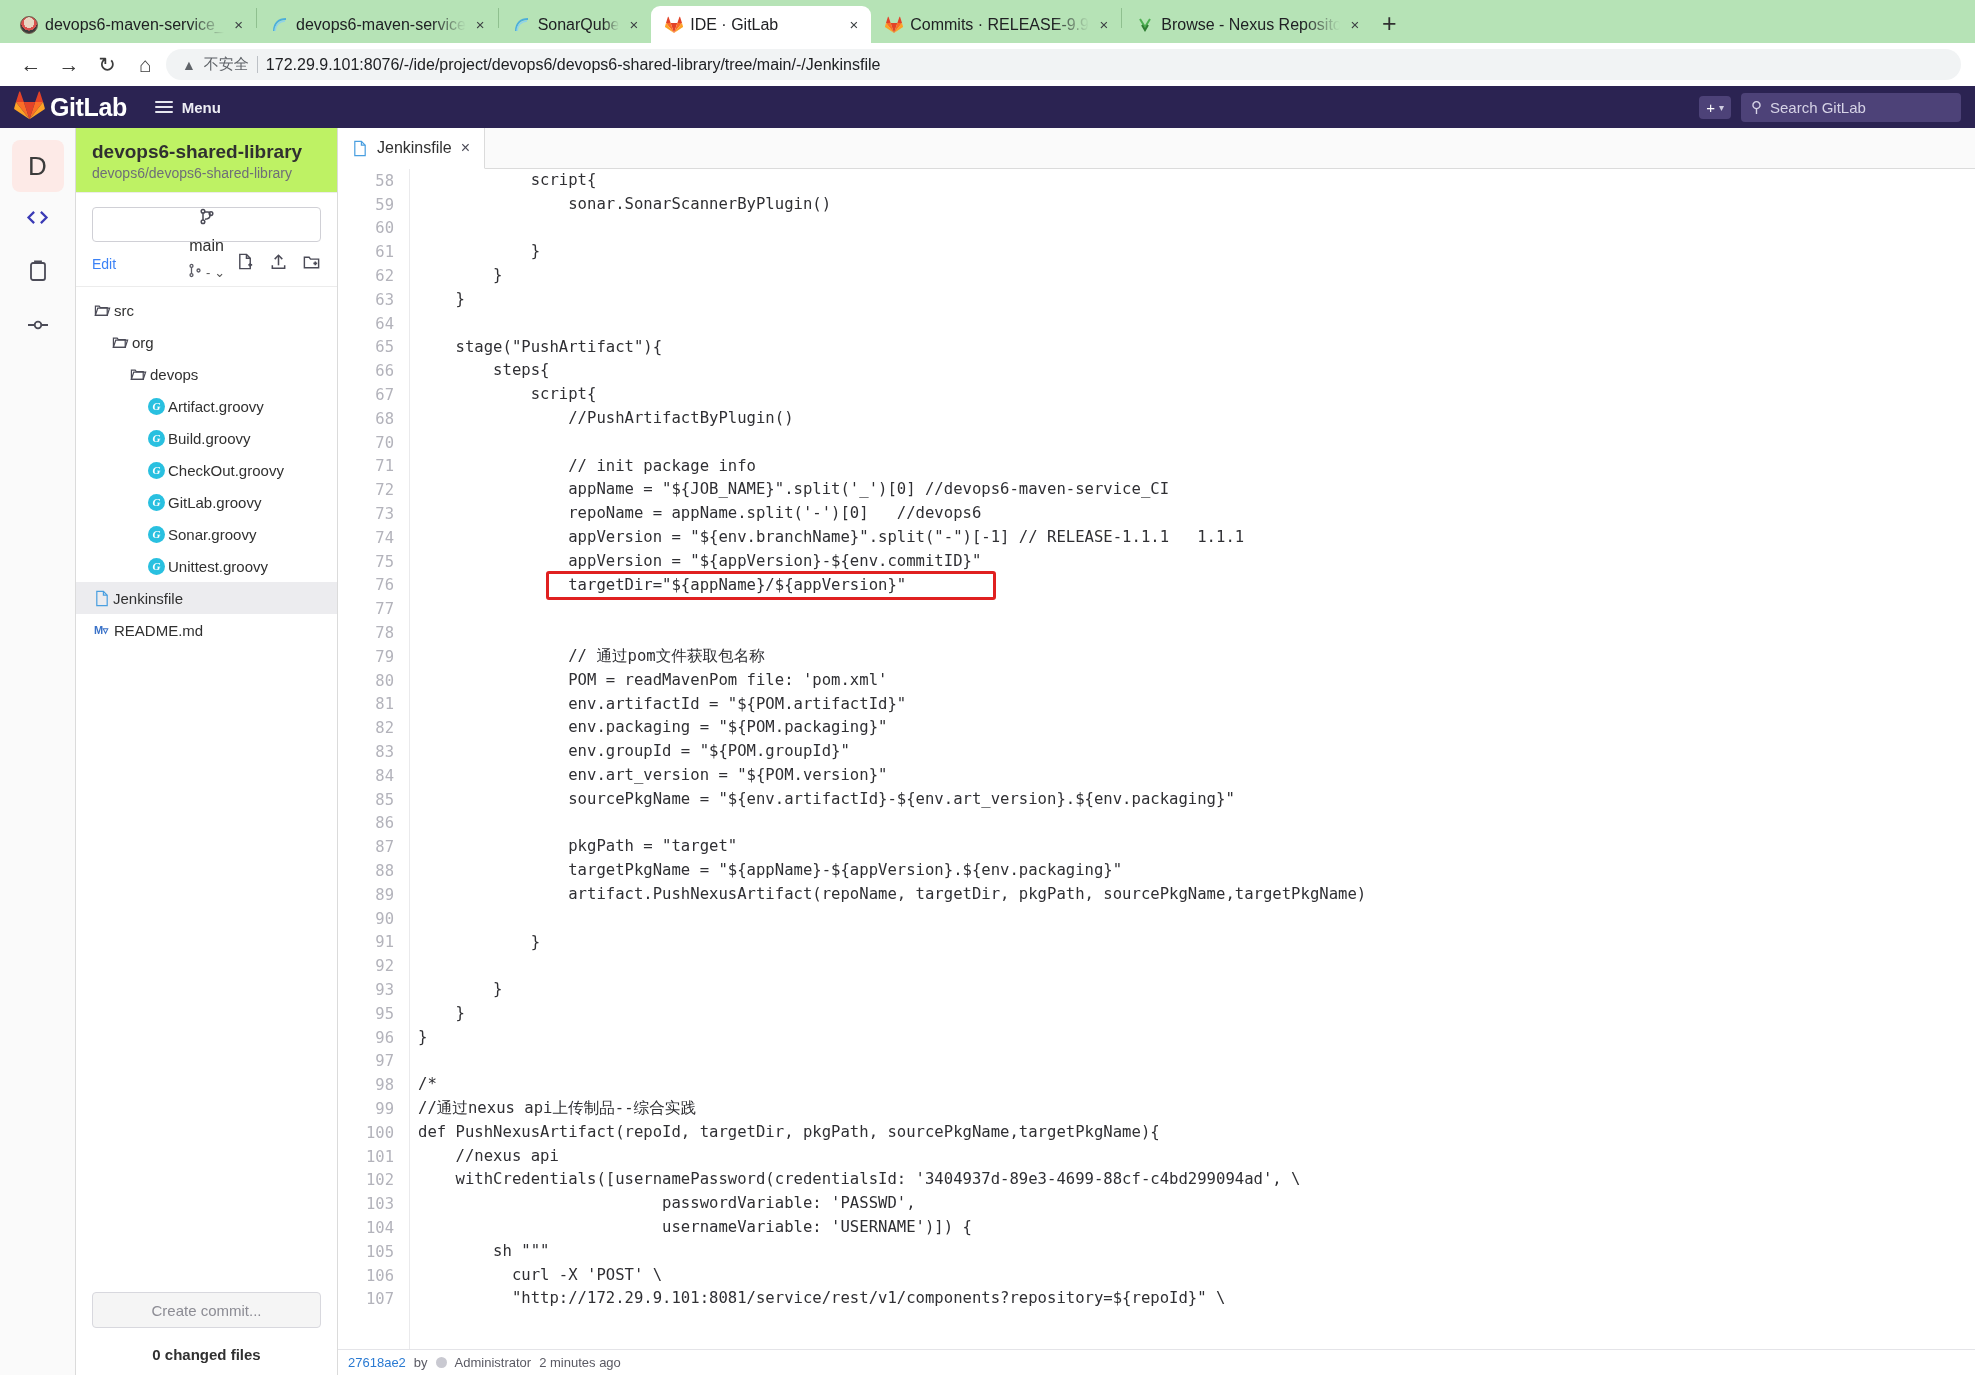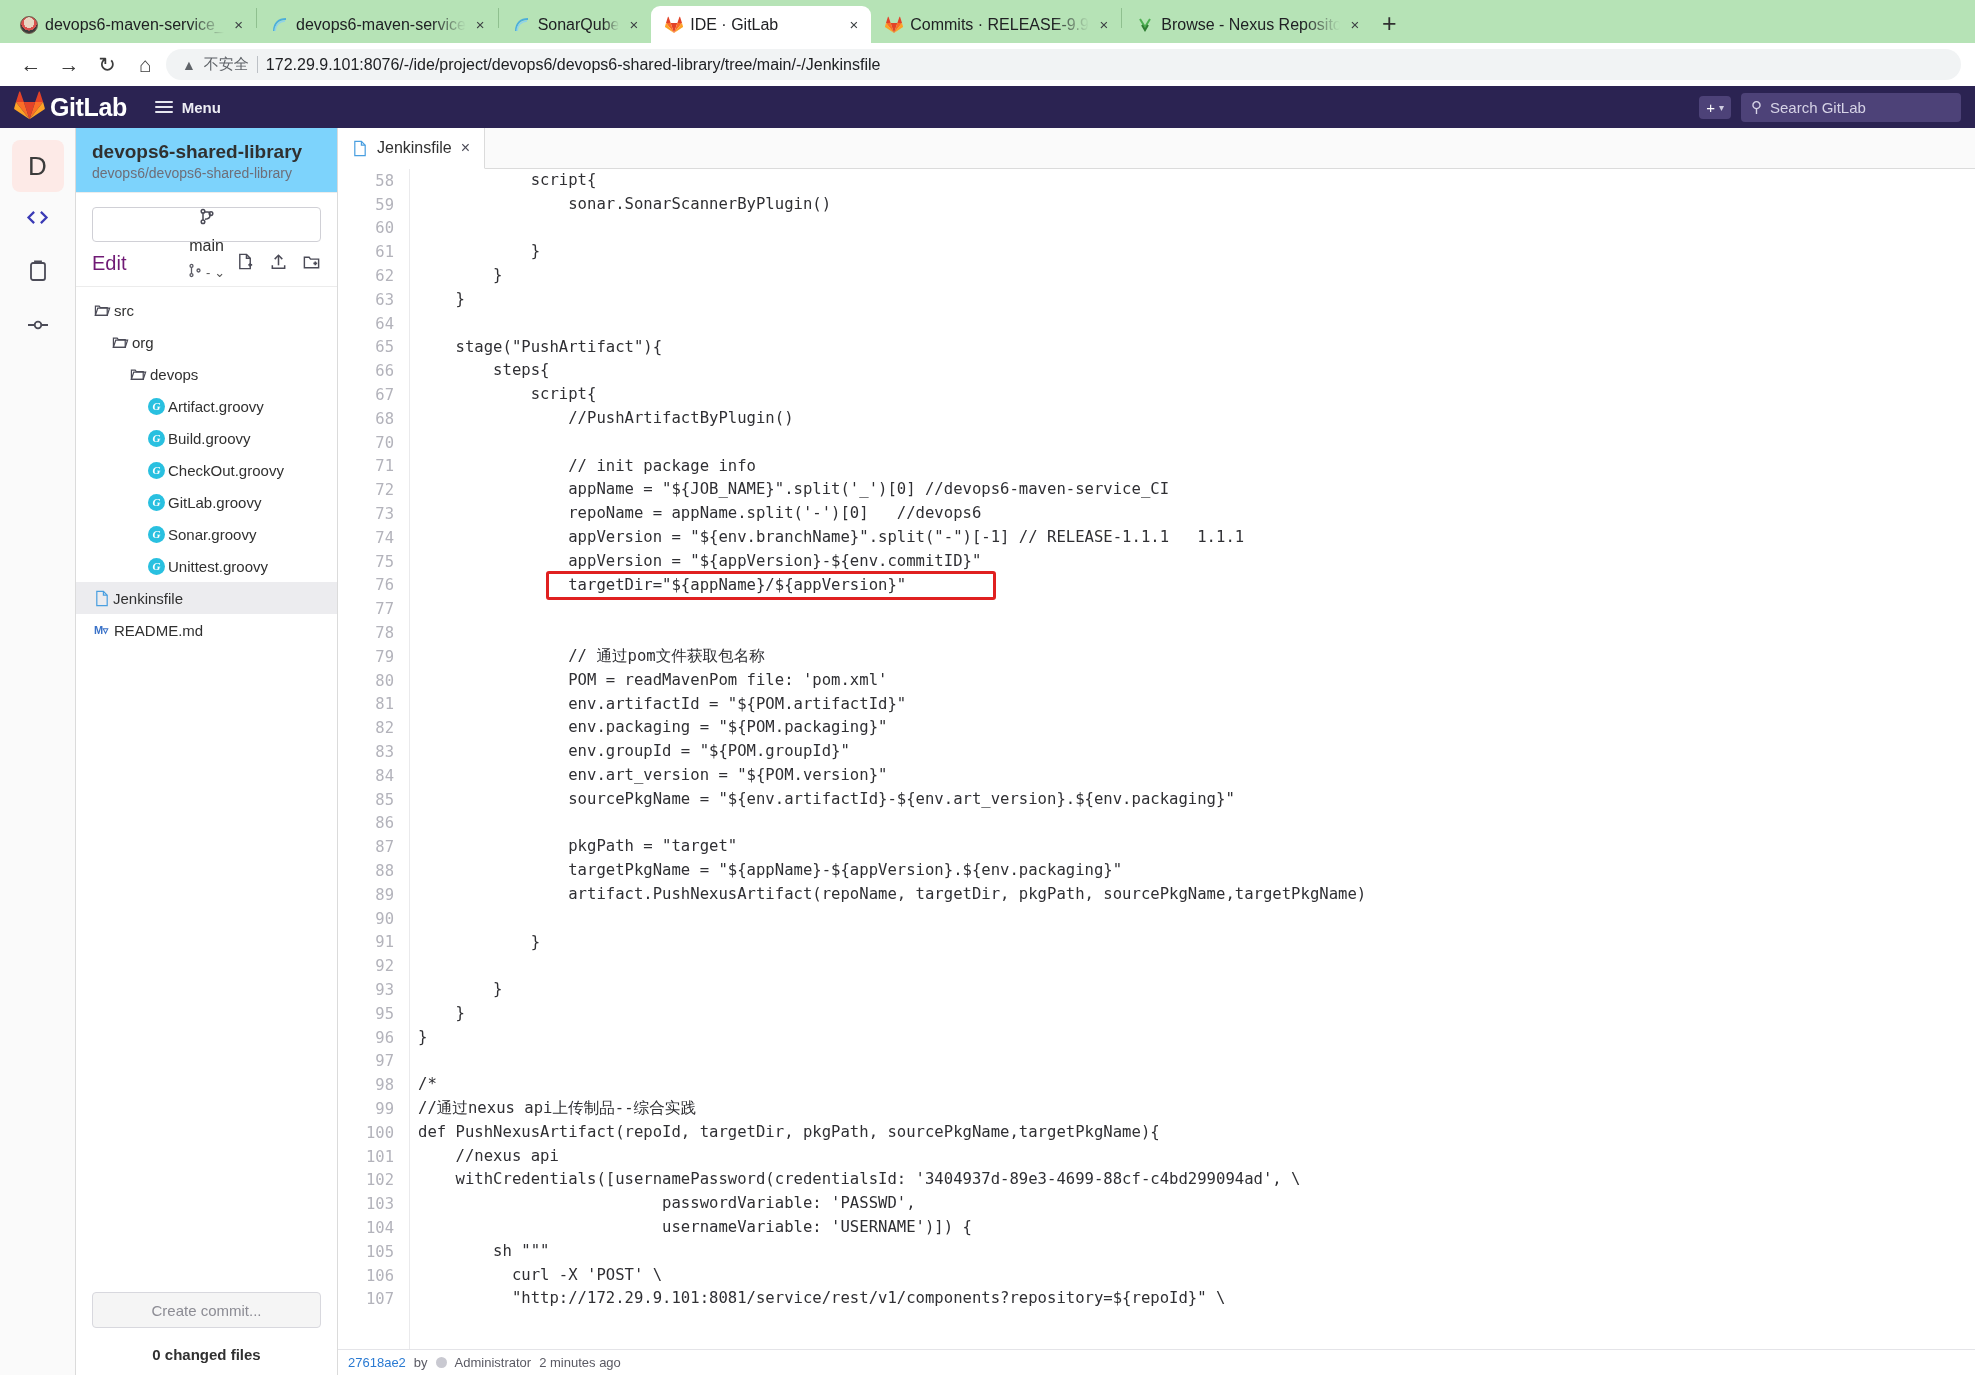--- a/index.html
+++ b/index.html
@@ -106,38 +106,38 @@
     width: 76px; height: 54px; display: flex; align-items: center; justify-content: center;
     color: #4b4b57;
   }
   .rail-ico.sel { color: #3a3ab5; }
 
   .sidebar {
     width: 262px; flex: 0 0 262px; border-right: 1px solid #dbdbdb;
     display: flex; flex-direction: column; background: #fff; min-height: 0;
   }
   .proj-head {
-    padding: 13px 0 11px 16px; border-bottom: 1px solid #ececec; background: #7dd3fc;
+    padding: 13px 0 11px 16px; border-bottom: 1px solid #ececec; background: #bef264;
   }
   .proj-name { font-size: 19px; font-weight: 700; color: #303030; }
   .proj-path { font-size: 14px; color: #6e6e78; margin-top: 2px; }
 
   .branch-wrap { padding: 14px 16px 0 16px; }
   .branch-sel {
     height: 35px; border: 1px solid #d0d0d6; border-radius: 4px;
     display: flex; align-items: center; padding: 0 9px; gap: 8px; font-size: 16px; color: #303030; flex-direction: column;
   }
   .branch-sel .grow { flex: 1; }
   .branch-right { display: flex; align-items: center; gap: 4px; color: #555; font-size: 13px; }
 
   .edit-row {
     display: flex; align-items: center; padding: 10px 16px 11px 16px;
     border-bottom: 1px solid #ececec; gap: 0;
   }
-  .edit-label { font-size: 20px; color: #701a75; flex: 1; }
+  .edit-label { font-size: 14px; color: #3b82f6; flex: 1; }
   .edit-actions { display: flex; align-items: center; gap: 14px; color: #4b4b57; }
 
   .tree { flex: 1; overflow: hidden; padding-top: 7px; font-size: 15px; color: #303030; }
   .tnode {
     height: 32px; display: flex; align-items: center; gap: 3px;
     padding-right: 10px; white-space: nowrap;
   }
   .tnode.sel { background: #ececef; }
   .tnode .tlabel { color: #303030; }
   .folder-ico svg { display: block; }

